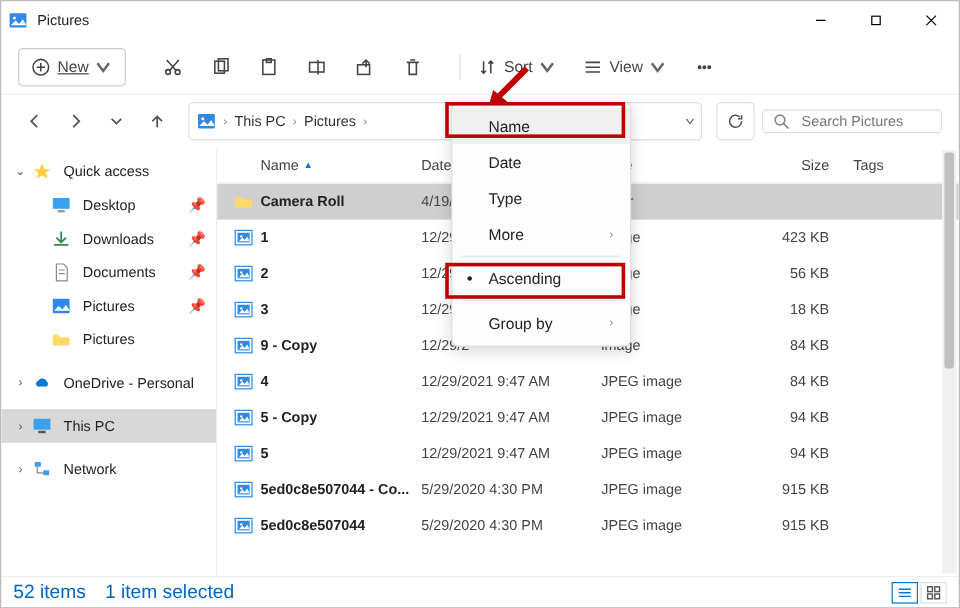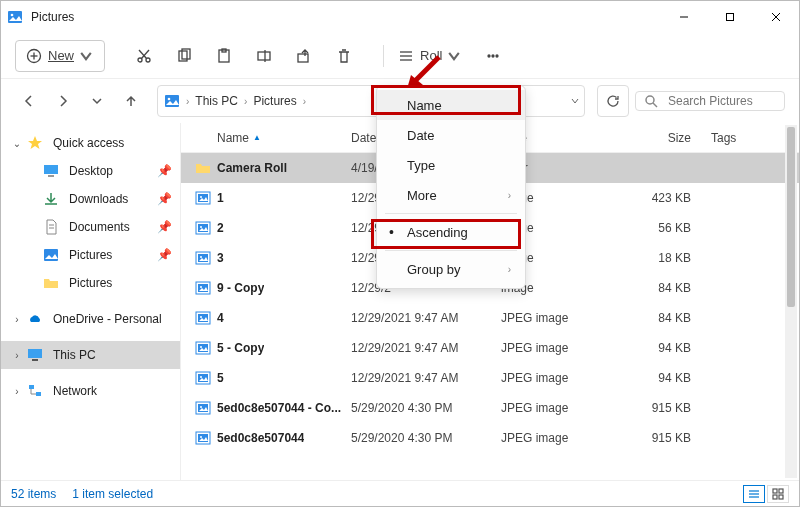--- a/index.html
+++ b/index.html
@@ -70,21 +70,21 @@
   .row .fcell-type { width:120px; color:#444; }
   .row .fcell-size { width:90px; text-align:right; padding-right:20px; color:#444; }
   .row .file-icn { width:16px; height:16px; flex-shrink:0; }
   .row .fname { overflow:hidden; text-overflow:ellipsis; white-space:nowrap;font-weight:bold; }
 
   
   .scrollbar { position:absolute; right:2px; top:2px; bottom:2px; width:12px; background:#f0f0f0; }
   .scroll-thumb { position:absolute; top:2px; width:8px; left:2px; height:180px; background:#c0c0c0; border-radius:2px;}
 
   
-  .status { height: 26px; border-top: 1px solid #eee; display:flex; align-items:center; padding: 0 10px; font-size:12px; }
+  .status { height: 26px; border-top: 1px solid #eee; display:flex; align-items:center; padding: 0 10px; font-size:16px; }
   .status .blue { color:#0067c0; margin-right: 16px; }
   .status-right { margin-left:auto; display:flex; gap:2px; }
   .status-vbtn { width:22px; height:18px; border:1px solid #ddd; display:flex; align-items:center; justify-content:center; }
   .status-vbtn.active { border-color:#0078d4; }
   .status-vbtn svg { width:12px; height:12px; stroke:#555; fill:none; stroke-width:1.2;}
   .status-vbtn.active svg { stroke:#0078d4; }
 
   
   .menu { position:absolute; left:375px; top:84px; width:150px; background:#fdfdfd; border:1px solid #ddd; border-radius:6px; box-shadow:0 4px 12px rgba(0,0,0,0.15); padding:4px 0; z-index:10;}
   .menu-item { height:30px; display:flex; align-items:center; padding:0 14px 0 30px; font-size:13px; position:relative; }
@@ -177,27 +177,36 @@
         <path d="M9 8 L9 2 M6 5 L9 2 L12 5"></path>
       </svg>
     </div>
   <div class="tool-btn icon-only">
       <svg viewBox="0 0 16 16">
         <path d="M3 4 L13 4 M5 4 L5 14 L11 14 L11 4 M6 2 L10 2"></path>
       </svg>
     </div>
   <div class="tool-gap"></div>
   <div style="width:1px;height:22px;background:#ddd;"></div>
+  <div class="tool-btn sort-btn">
+    <svg viewBox="0 0 16 16">
+        <path d="M5 3 L5 13 M3 11 L5 13 L7 11 M11 13 L11 3 M9 5 L11 3 L13 5"></path>
+      </svg>
+    <span class="lbl">Sort</span>
+    <svg class="chev" viewBox="0 0 10 10">
+        <path d="M2 3 L5 7 L8 3" fill="none" stroke="#666"></path>
+      </svg>
+  </div>
   <div class="tool-btn view-btn">
     <svg viewBox="0 0 16 16">
         <line x1="2" y1="4" x2="14" y2="4"></line>
         <line x1="2" y1="8" x2="14" y2="8"></line>
         <line x1="2" y1="12" x2="14" y2="12"></line>
       </svg>
-    <span class="lbl">Roll</span>
+    <span class="lbl">View</span>
     <svg class="chev" viewBox="0 0 10 10">
         <path d="M2 3 L5 7 L8 3" fill="none" stroke="#666"></path>
       </svg>
   </div>
   <div class="tool-btn icon-only">
       <svg viewBox="0 0 16 16">
         <circle cx="4" cy="8" r="1" fill="#444"></circle>
         <circle cx="8" cy="8" r="1" fill="#444"></circle>
         <circle cx="12" cy="8" r="1" fill="#444"></circle>
       </svg>

